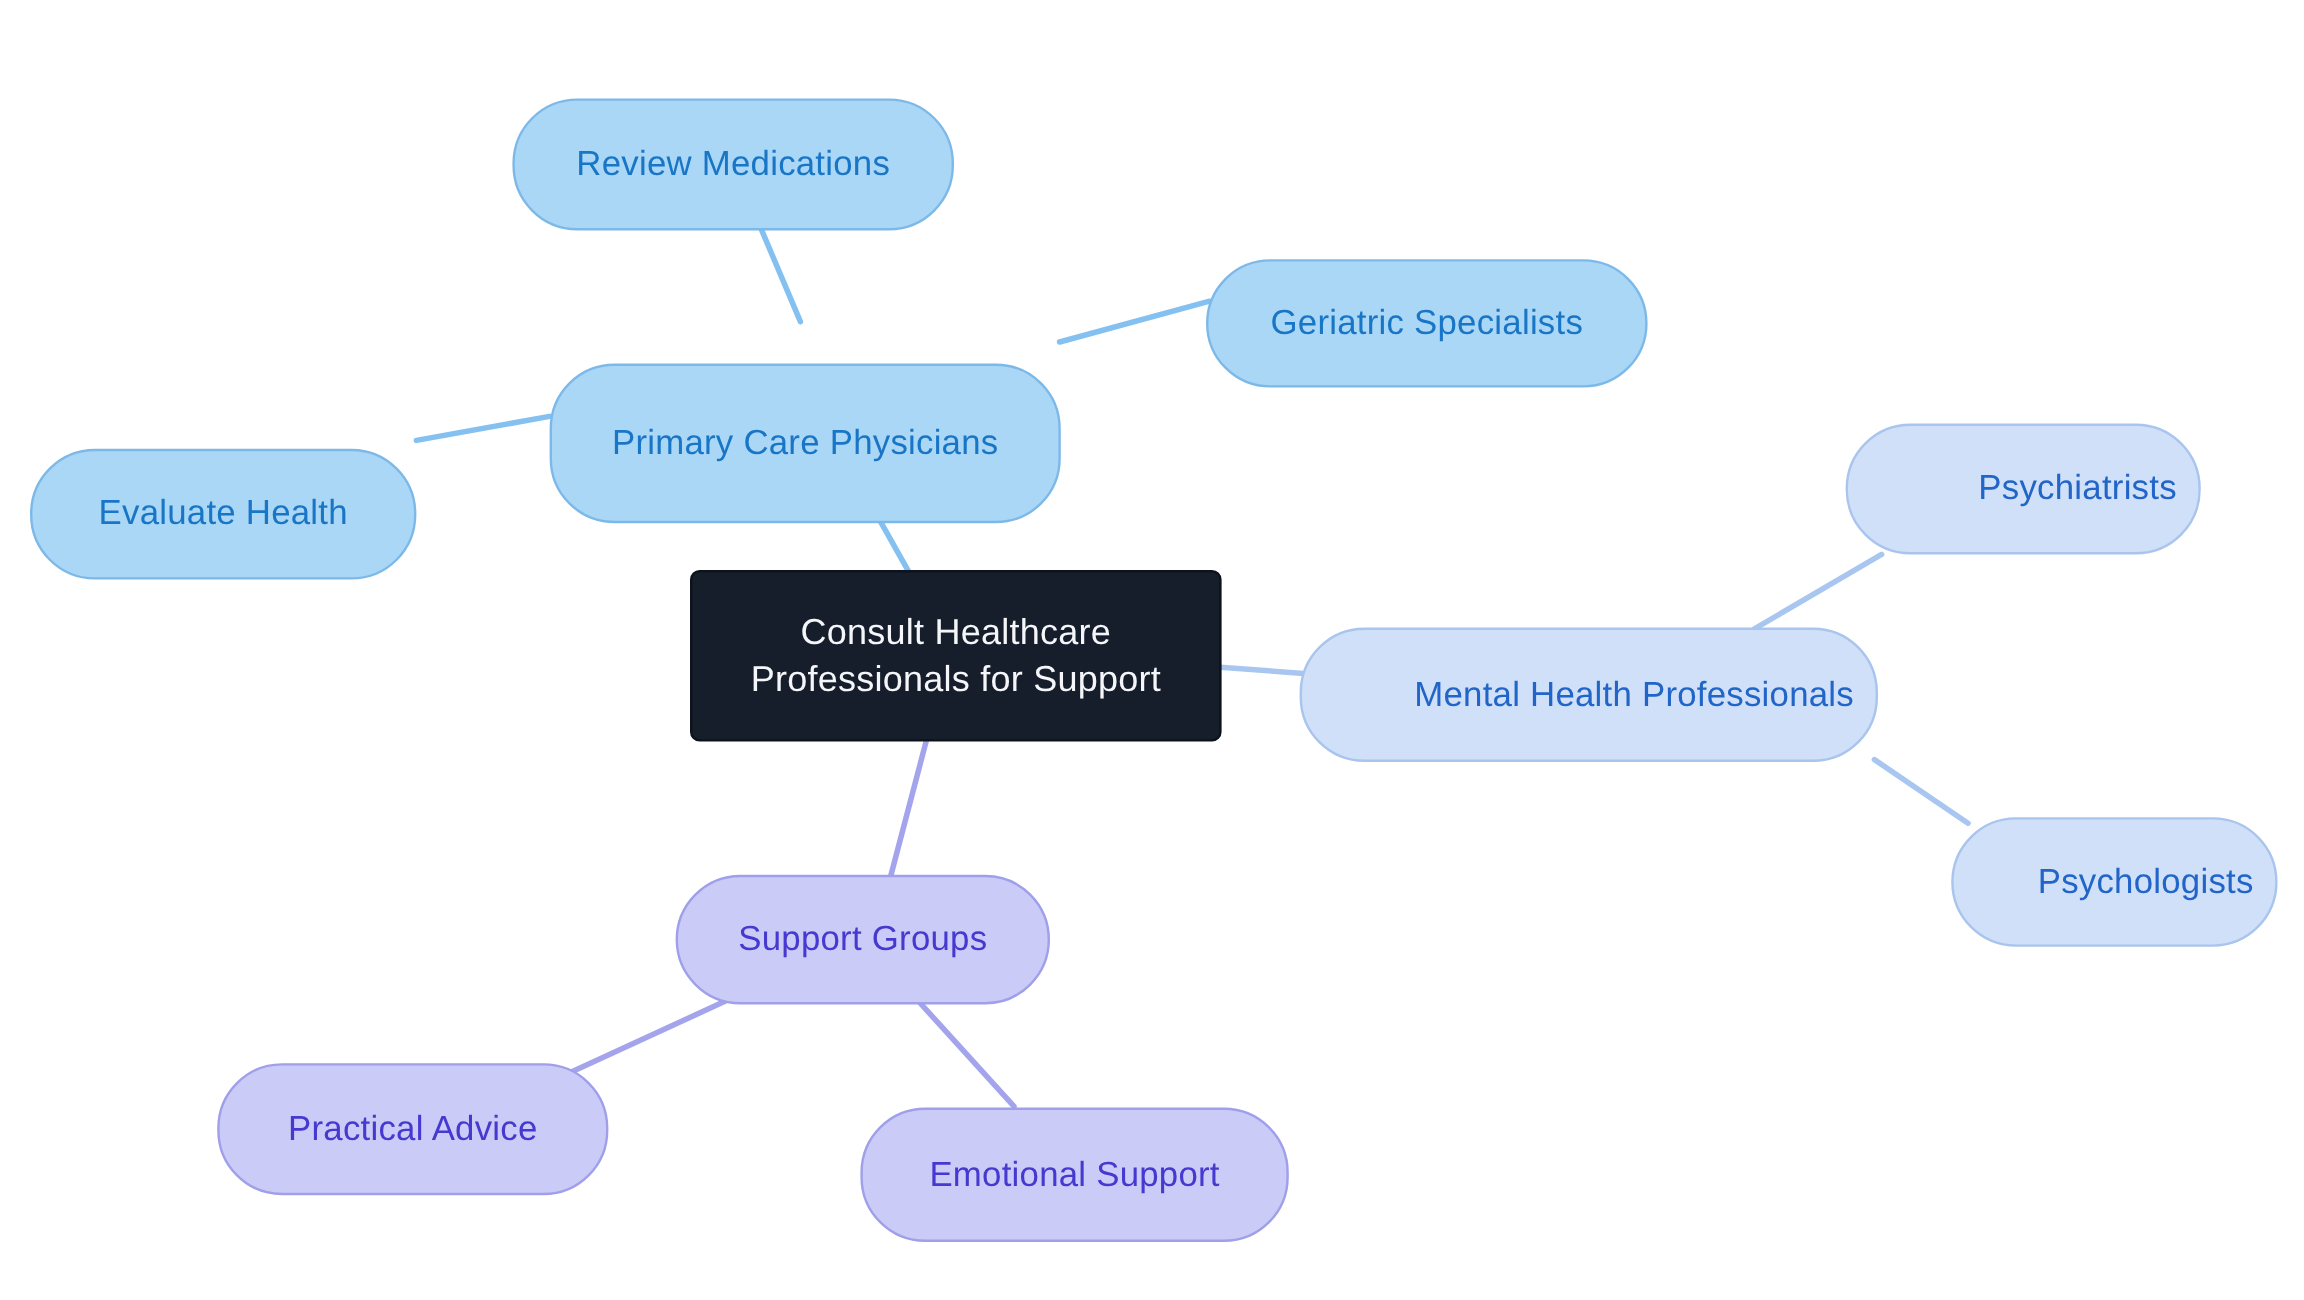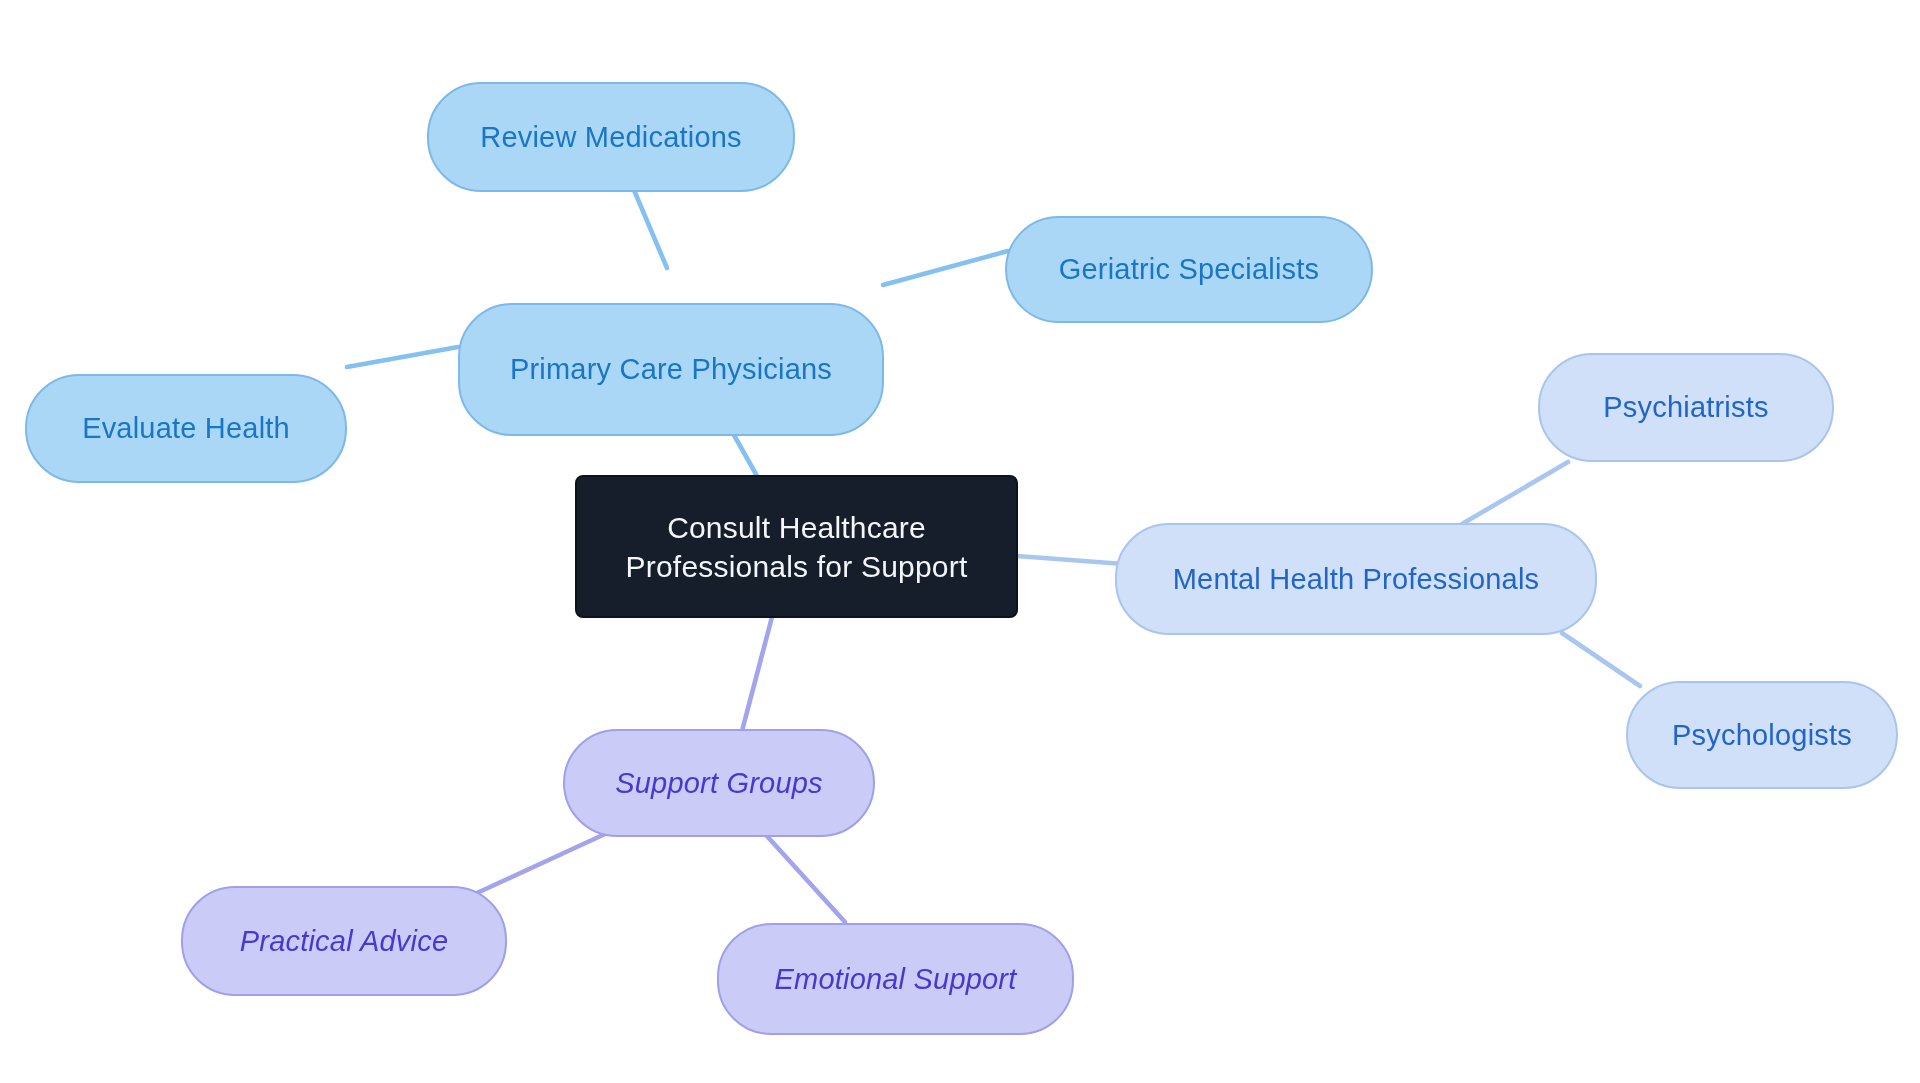--- a/index.html
+++ b/index.html
@@ -42,26 +42,26 @@
   .node.sky {
     background: var(--sky-fill, #abd7f6);
     border-color: var(--sky-border, #7db9e8);
     color: var(--sky-text, #1976c6);
     margin-top: 35px;
   }
   .node.mental {
     background: var(--mental-fill, #cfe0f8);
     border-color: var(--mental-border, #a9c4ed);
     color: var(--mental-text, #2265c8);
+    justify-content: flex-end;
   }
   .node.support {
     background: var(--support-fill, #cbcbf7);
     border-color: var(--support-border, #9f9fea);
     color: var(--support-text, #4539d0);
-    font-style: italic;
   }
   .node.central {
     background: var(--central-fill, #171e2b);
     border-color: var(--central-border, #0d131c);
     color: var(--central-text, #f4f6f9);
     border-radius: 8px;
     font-size: 30px;
     line-height: 1.3;
   }
   .node-label {
@@ -106,21 +106,21 @@
 
   <div class="node mental" style="left:1538px; top:353px; width:296px; height:109px">
     <span class="node-label">Psychiatrists</span>
   </div>
 
   <div class="node central" style="left:575px; top:475px; width:443px; height:143px">
     <span class="node-label">Consult Healthcare
 Professionals for Support</span>
   </div>
 
-  <div class="node mental" style="left:1115px; top:523px; width:482px; height:112px">
+  <div class="node mental" style="left:1083px; top:523px; width:482px; height:112px">
     <span class="node-label">Mental Health Professionals</span>
   </div>
 
   <div class="node mental" style="left:1626px; top:681px; width:272px; height:108px">
     <span class="node-label">Psychologists</span>
   </div>
 
   <div class="node support" style="left:563px; top:729px; width:312px; height:108px">
     <span class="node-label">Support Groups</span>
   </div>

